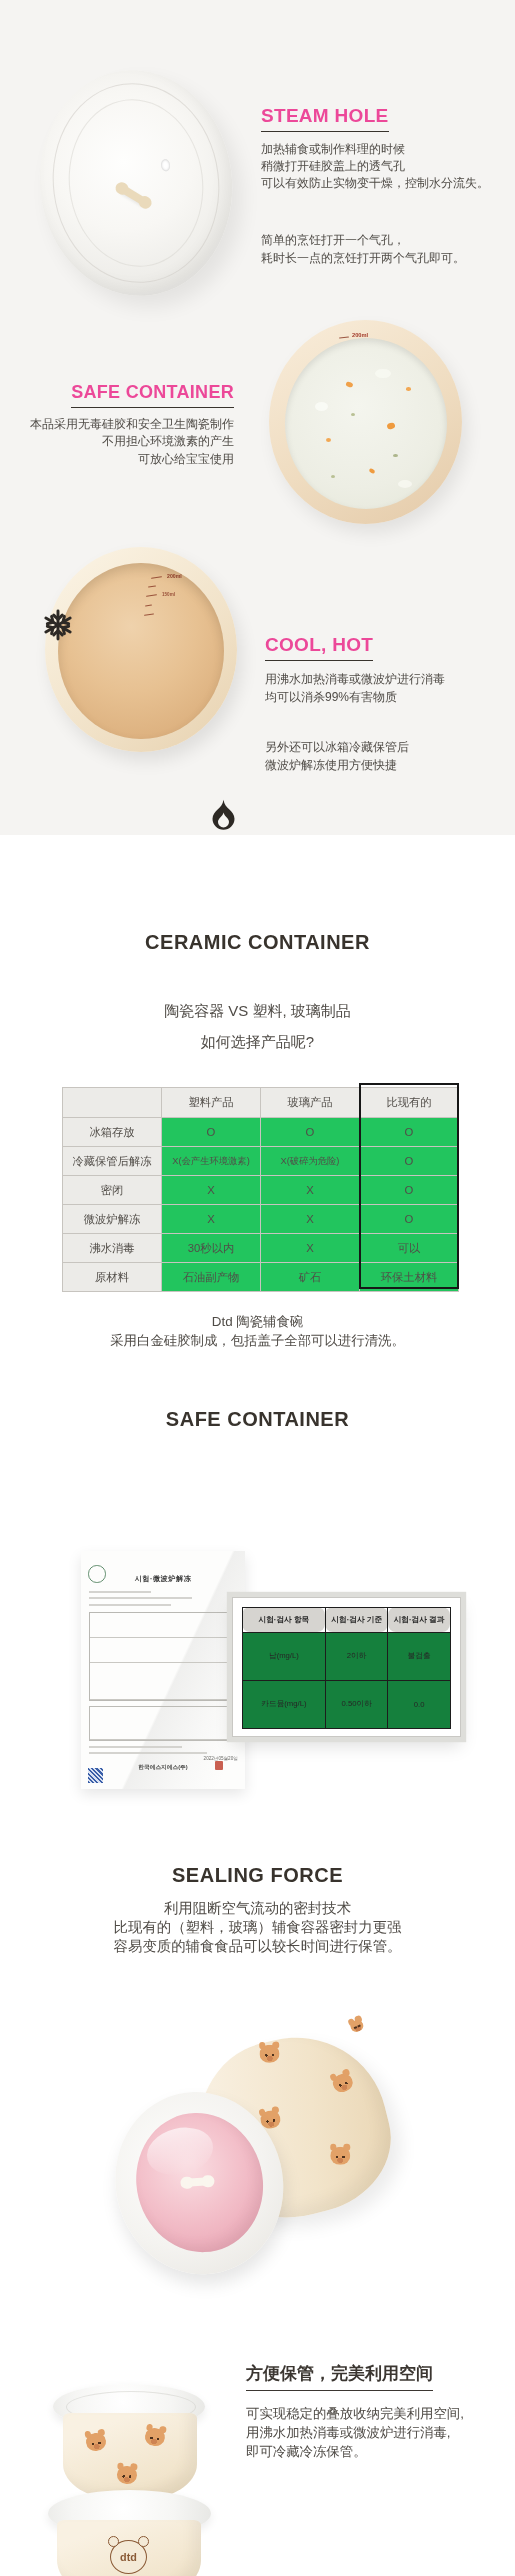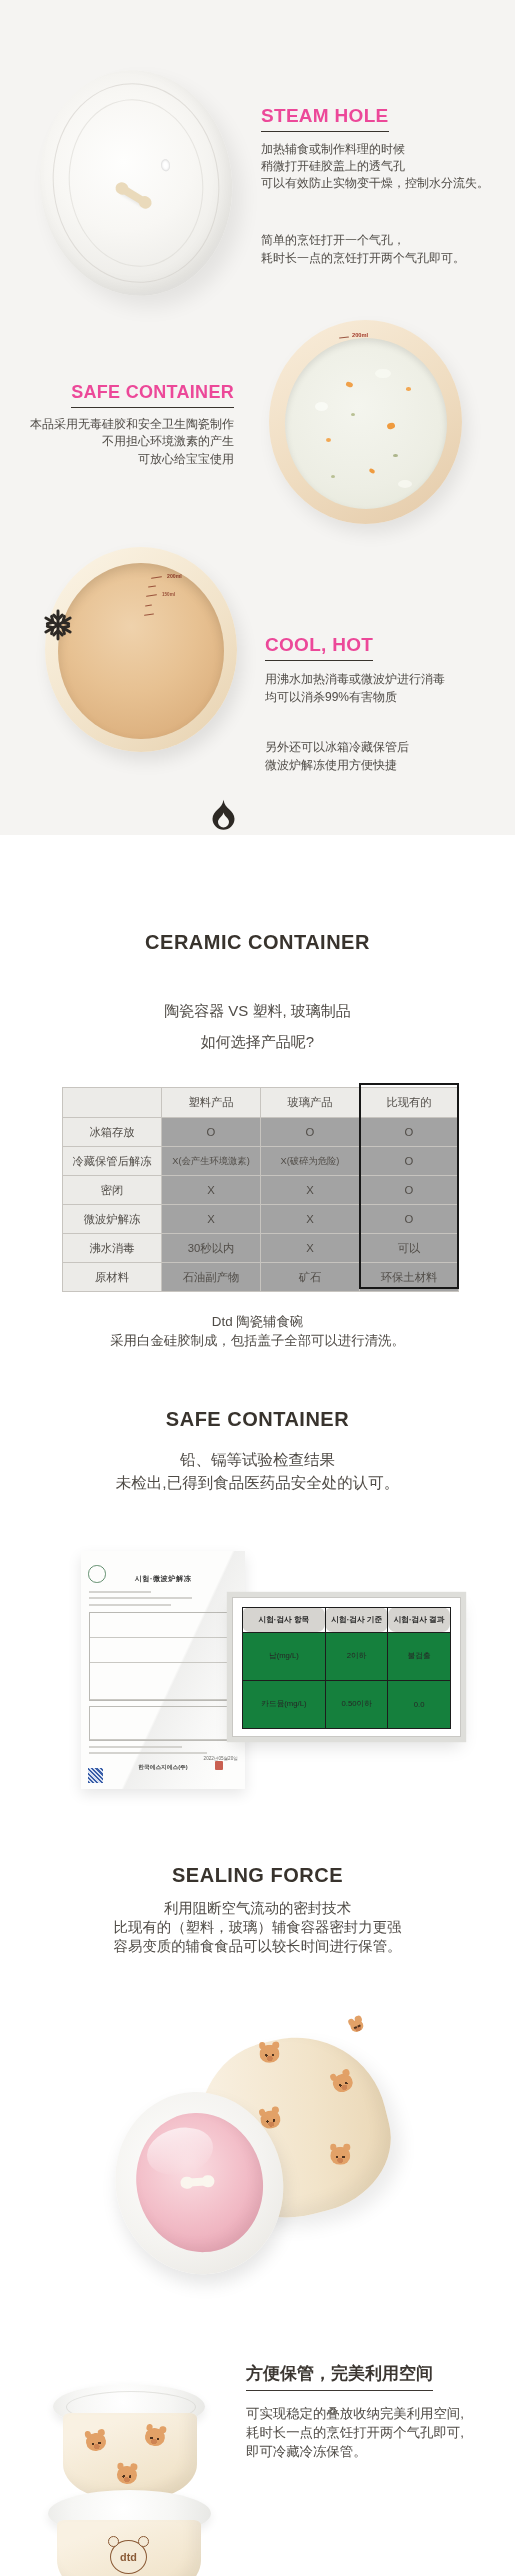--- a/index.html
+++ b/index.html
@@ -9,21 +9,21 @@
   .ell{position:absolute;border-radius:50%;}
   
   .h-en{font-weight:bold;font-size:19px;letter-spacing:0.3px;color:#ec4899;}
   .h-en-u{display:inline-block;border-bottom:1.5px solid #38332d;padding-bottom:3.6px;}
   .h-en-c{position:absolute;left:0;width:515px;text-align:center;font-weight:bold;font-size:20px;letter-spacing:0.5px;color:#38332d;}
   .zh{color:#4f4b46;}
   .zh-h{font-weight:bold;font-size:17px;color:#3b3631;display:inline-block;border-bottom:1px solid #3b3631;padding-bottom:5.2px;}
   .cx{position:absolute;left:0;width:515px;text-align:center;}
   .p23 div{font-size:12px;line-height:17px;}
   
-  table.cmp{position:absolute;left:62px;top:1087px;width:397px;border-collapse:collapse;table-layout:fixed;background:#a3a3a3;}
+  table.cmp{position:absolute;left:62px;top:1087px;width:397px;border-collapse:collapse;table-layout:fixed;background:#22c55e;}
   table.cmp td,table.cmp th{border:0.5px solid #c7c4bf;font-weight:normal;font-size:11.3px;color:#514d48;text-align:center;vertical-align:middle;height:28px;padding:0;}
   table.cmp tr.hd th{height:29px;}
   table.cmp .gy{background:#ecebe8;}
   table.cmp .sm{font-size:9.3px;}
   .hl-col{position:absolute;left:359px;top:1083px;width:96px;height:202px;border:2.6px solid #171717;pointer-events:none;}
   
   .cert{position:absolute;left:81px;top:1551px;width:164px;height:238px;background:#fdfdfc;box-shadow:0 6.2px 13.4px rgba(0,0,0,.10);background-image:linear-gradient(115deg,rgba(0,0,0,0) 55%,rgba(120,120,118,.10) 56%,rgba(160,160,158,.05) 75%,rgba(0,0,0,0) 90%);}
   .cert .bar{position:absolute;background:#d4d3cf;height:1.5px;}
   .cert-grid{position:absolute;left:8.2px;right:8.2px;top:61px;height:87px;border:0.5px solid #b9b8b3;background-image:repeating-linear-gradient(180deg,rgba(0,0,0,0) 0 12px,#c9c8c3 12px 12.4px),repeating-linear-gradient(90deg,rgba(0,0,0,0) 0 29px,#c9c8c3 29px 29px);}
   .cert-grid2{position:absolute;left:8.2px;right:8.2px;top:155px;height:33px;border:0.5px solid #bcbbb6;background-image:repeating-linear-gradient(180deg,rgba(0,0,0,0) 0 16px,#c9c8c3 16px 16.5px);}
@@ -206,24 +206,20 @@
   </tbody>
     </table>
   <div class="hl-col"></div>
 
   <div class="cx zh" style="top:1312px;font-size:13.4px;line-height:19px;">
     <div>Dtd 陶瓷辅食碗</div>
     <div>采用白金硅胶制成，包括盖子全部可以进行清洗。</div>
   </div>
 
   <div class="h-en-c" style="top:1408px;">SAFE CONTAINER</div>
-  <div class="cx zh" style="top:1448px;font-size:15.5px;line-height:23px;">
-    <div>铅、镉等试验检查结果</div>
-    <div>未检出,已得到食品医药品安全处的认可。</div>
-  </div>
 
   <div class="cert">
     <div class="ell" style="left:7.2px;top:14.4px;width:15.5px;height:15.5px;border:1px solid #4a7c58;opacity:.85;"></div>
     <div class="abs" style="left:0;top:23px;width:100%;text-align:center;font-size:7.2px;font-weight:bold;color:#3a3a3a;letter-spacing:0.5px;">시험·微波炉解冻</div>
     <div class="bar" style="left:8.2px;top:40px;width:62px;"></div>
     <div class="bar" style="left:8.2px;top:46px;width:103px;"></div>
     <div class="bar" style="left:8.2px;top:53px;width:82px;"></div>
     <div class="cert-grid"></div>
     <div class="cert-grid2"></div>
     <div class="bar" style="left:8.2px;top:195px;width:93px;"></div>
@@ -294,19 +290,19 @@
     <div class="abs" style="left:10.3px;top:139px;width:144px;height:81px;border-radius:7.2px 7.2px 62px 62px/5.2px 5.2px 41px 41px;background:linear-gradient(160deg,#f9f1e2 20%,#f1e4cb 75%,#ead9bb 100%);box-shadow:inset -8.2px -7.2px 13.4px rgba(0,0,0,.05);"></div>
     <div class="bearline" style="left:63px;top:159px;">
         <span>dtd</span>
       </div>
   </div>
 
   <div class="abs" style="left:246px;top:2362px;width:252px;">
     <div><span class="zh-h">方便保管，完美利用空间</span></div>
     <div class="zh" style="margin-top:12.4px;font-size:13.4px;line-height:19px;">
       <div>可实现稳定的叠放收纳完美利用空间,</div>
-      <div>耗时长一点的烹饪打开两个气孔即可,</div>
+      <div>用沸水加热消毒或微波炉进行消毒,</div>
       <div>即可冷藏冷冻保管。</div>
     </div>
   </div>
 
 </div>
 
 
 </body></html>

